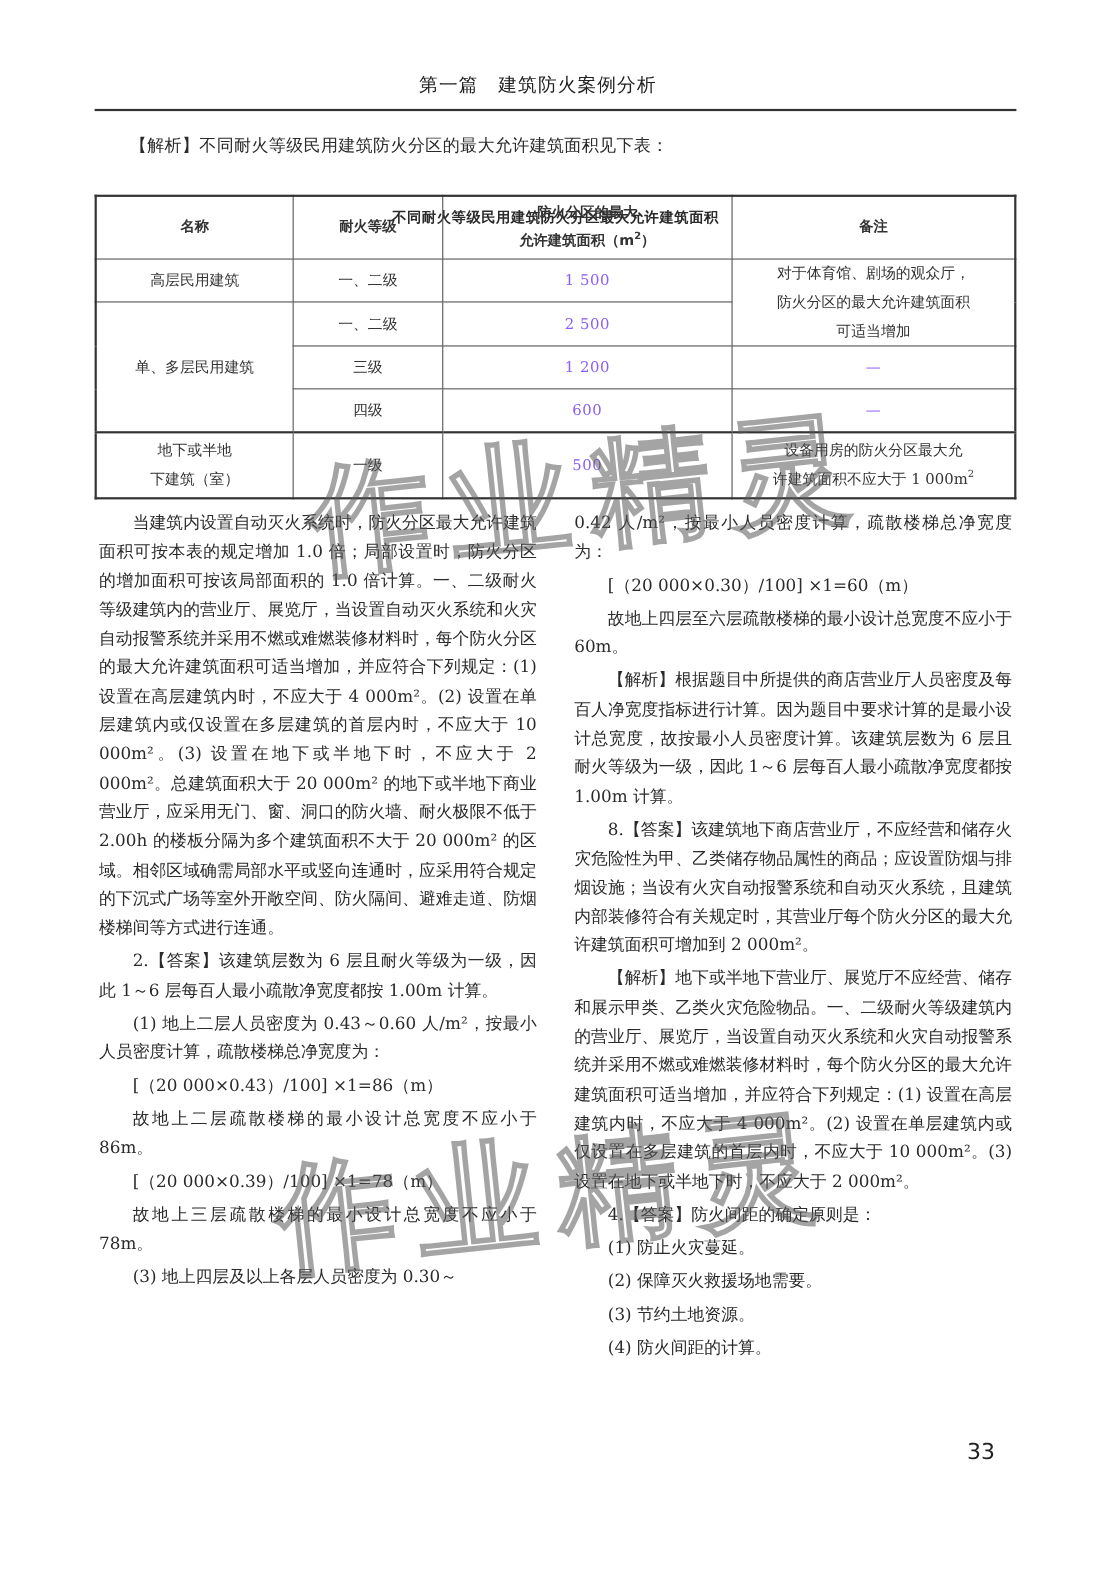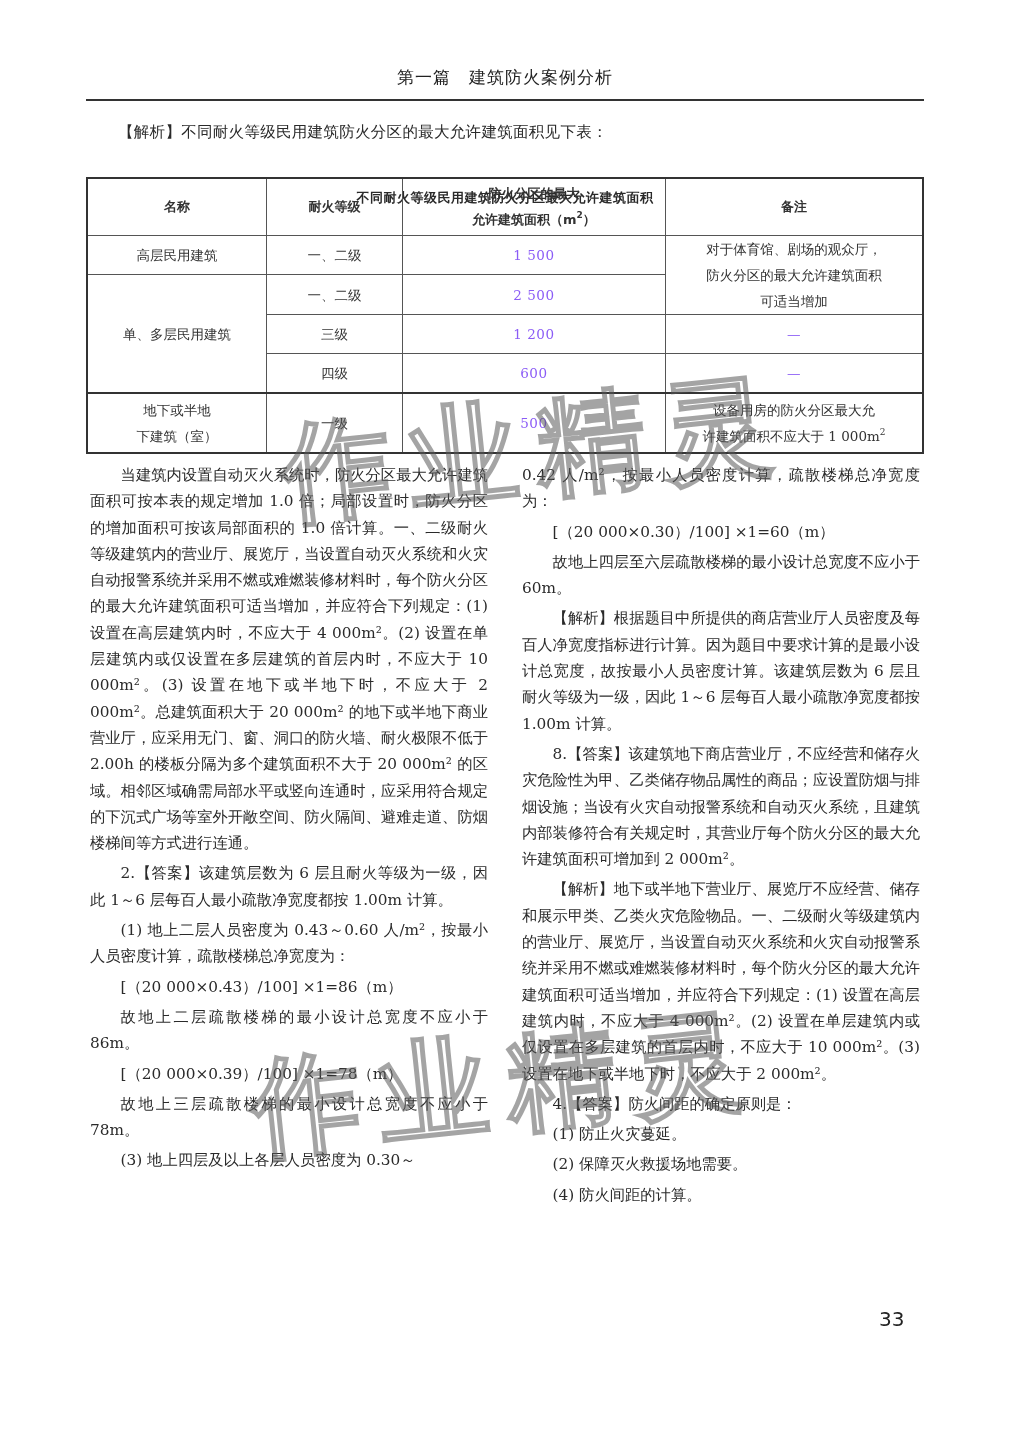--- a/index.html
+++ b/index.html
@@ -2,21 +2,21 @@
 <html><head>
 <meta charset="utf-8">
 <style>
   html, body { margin: 0; padding: 0; }
   body {
     width: 1014px; height: 1440px; background: #ffffff; position: relative;
     overflow: hidden; color: #2a2a2a;
     font-family: "DejaVu Serif", "Liberation Serif", serif;
   }
   .running-head {
-    position: absolute; top: 66px; left: 86px; width: 838px;
+    position: absolute; top: 66px; left: 70px; width: 838px;
     text-align: center; font-size: 17px; letter-spacing: 1px; color: #222;
   }
   .running-head .sp { display: inline-block; width: 18px; }
   .head-rule { position: absolute; top: 99px; left: 86px; width: 838px; height: 2px; background: #333; }
   .intro { position: absolute; top: 122px; left: 118px; font-size: 15.5px; letter-spacing: 0.3px; }
   .table-title {
     position: absolute; top: 149px; left: 86px; width: 838px; text-align: center;
     font-family: "DejaVu Sans", "Liberation Sans", sans-serif; font-weight: bold; font-size: 13px; letter-spacing: 0.5px; margin-top: 40px;
   }
   table.spec {
@@ -122,19 +122,20 @@
 <div class="col right">
   <p>0.42 人/m²，按最小人员密度计算，疏散楼梯总净宽度为：</p>
   <p class="ind3">[（20 000×0.30）/100] ×1=60（m）</p>
   <p class="ind">故地上四层至六层疏散楼梯的最小设计总宽度不应小于 60m。</p>
   <p class="ind">【解析】根据题目中所提供的商店营业厅人员密度及每百人净宽度指标进行计算。因为题目中要求计算的是最小设计总宽度，故按最小人员密度计算。该建筑层数为 6 层且耐火等级为一级，因此 1～6 层每百人最小疏散净宽度都按 1.00m 计算。</p>
   <p class="ind">8.【答案】该建筑地下商店营业厅，不应经营和储存火灾危险性为甲、乙类储存物品属性的商品；应设置防烟与排烟设施；当设有火灾自动报警系统和自动灭火系统，且建筑内部装修符合有关规定时，其营业厅每个防火分区的最大允许建筑面积可增加到 2 000m²。</p>
   <p class="ind">【解析】地下或半地下营业厅、展览厅不应经营、储存和展示甲类、乙类火灾危险物品。一、二级耐火等级建筑内的营业厅、展览厅，当设置自动灭火系统和火灾自动报警系统并采用不燃或难燃装修材料时，每个防火分区的最大允许建筑面积可适当增加，并应符合下列规定：(1) 设置在高层建筑内时，不应大于 4 000m²。(2) 设置在单层建筑内或仅设置在多层建筑的首层内时，不应大于 10 000m²。(3) 设置在地下或半地下时，不应大于 2 000m²。</p>
   <p class="ind">4.【答案】防火间距的确定原则是：</p>
   <p class="ind3">(1) 防止火灾蔓延。</p>
   <p class="ind3">(2) 保障灭火救援场地需要。</p>
+  <p class="ind3">(3) 节约土地资源。</p>
   <p class="ind3">(4) 防火间距的计算。</p>
 </div>
 
 <div class="watermark wm1">作业精灵</div>
 <div class="watermark wm2">作业精灵</div>
 
 <div class="page-num">33</div>
 
 </body></html>

